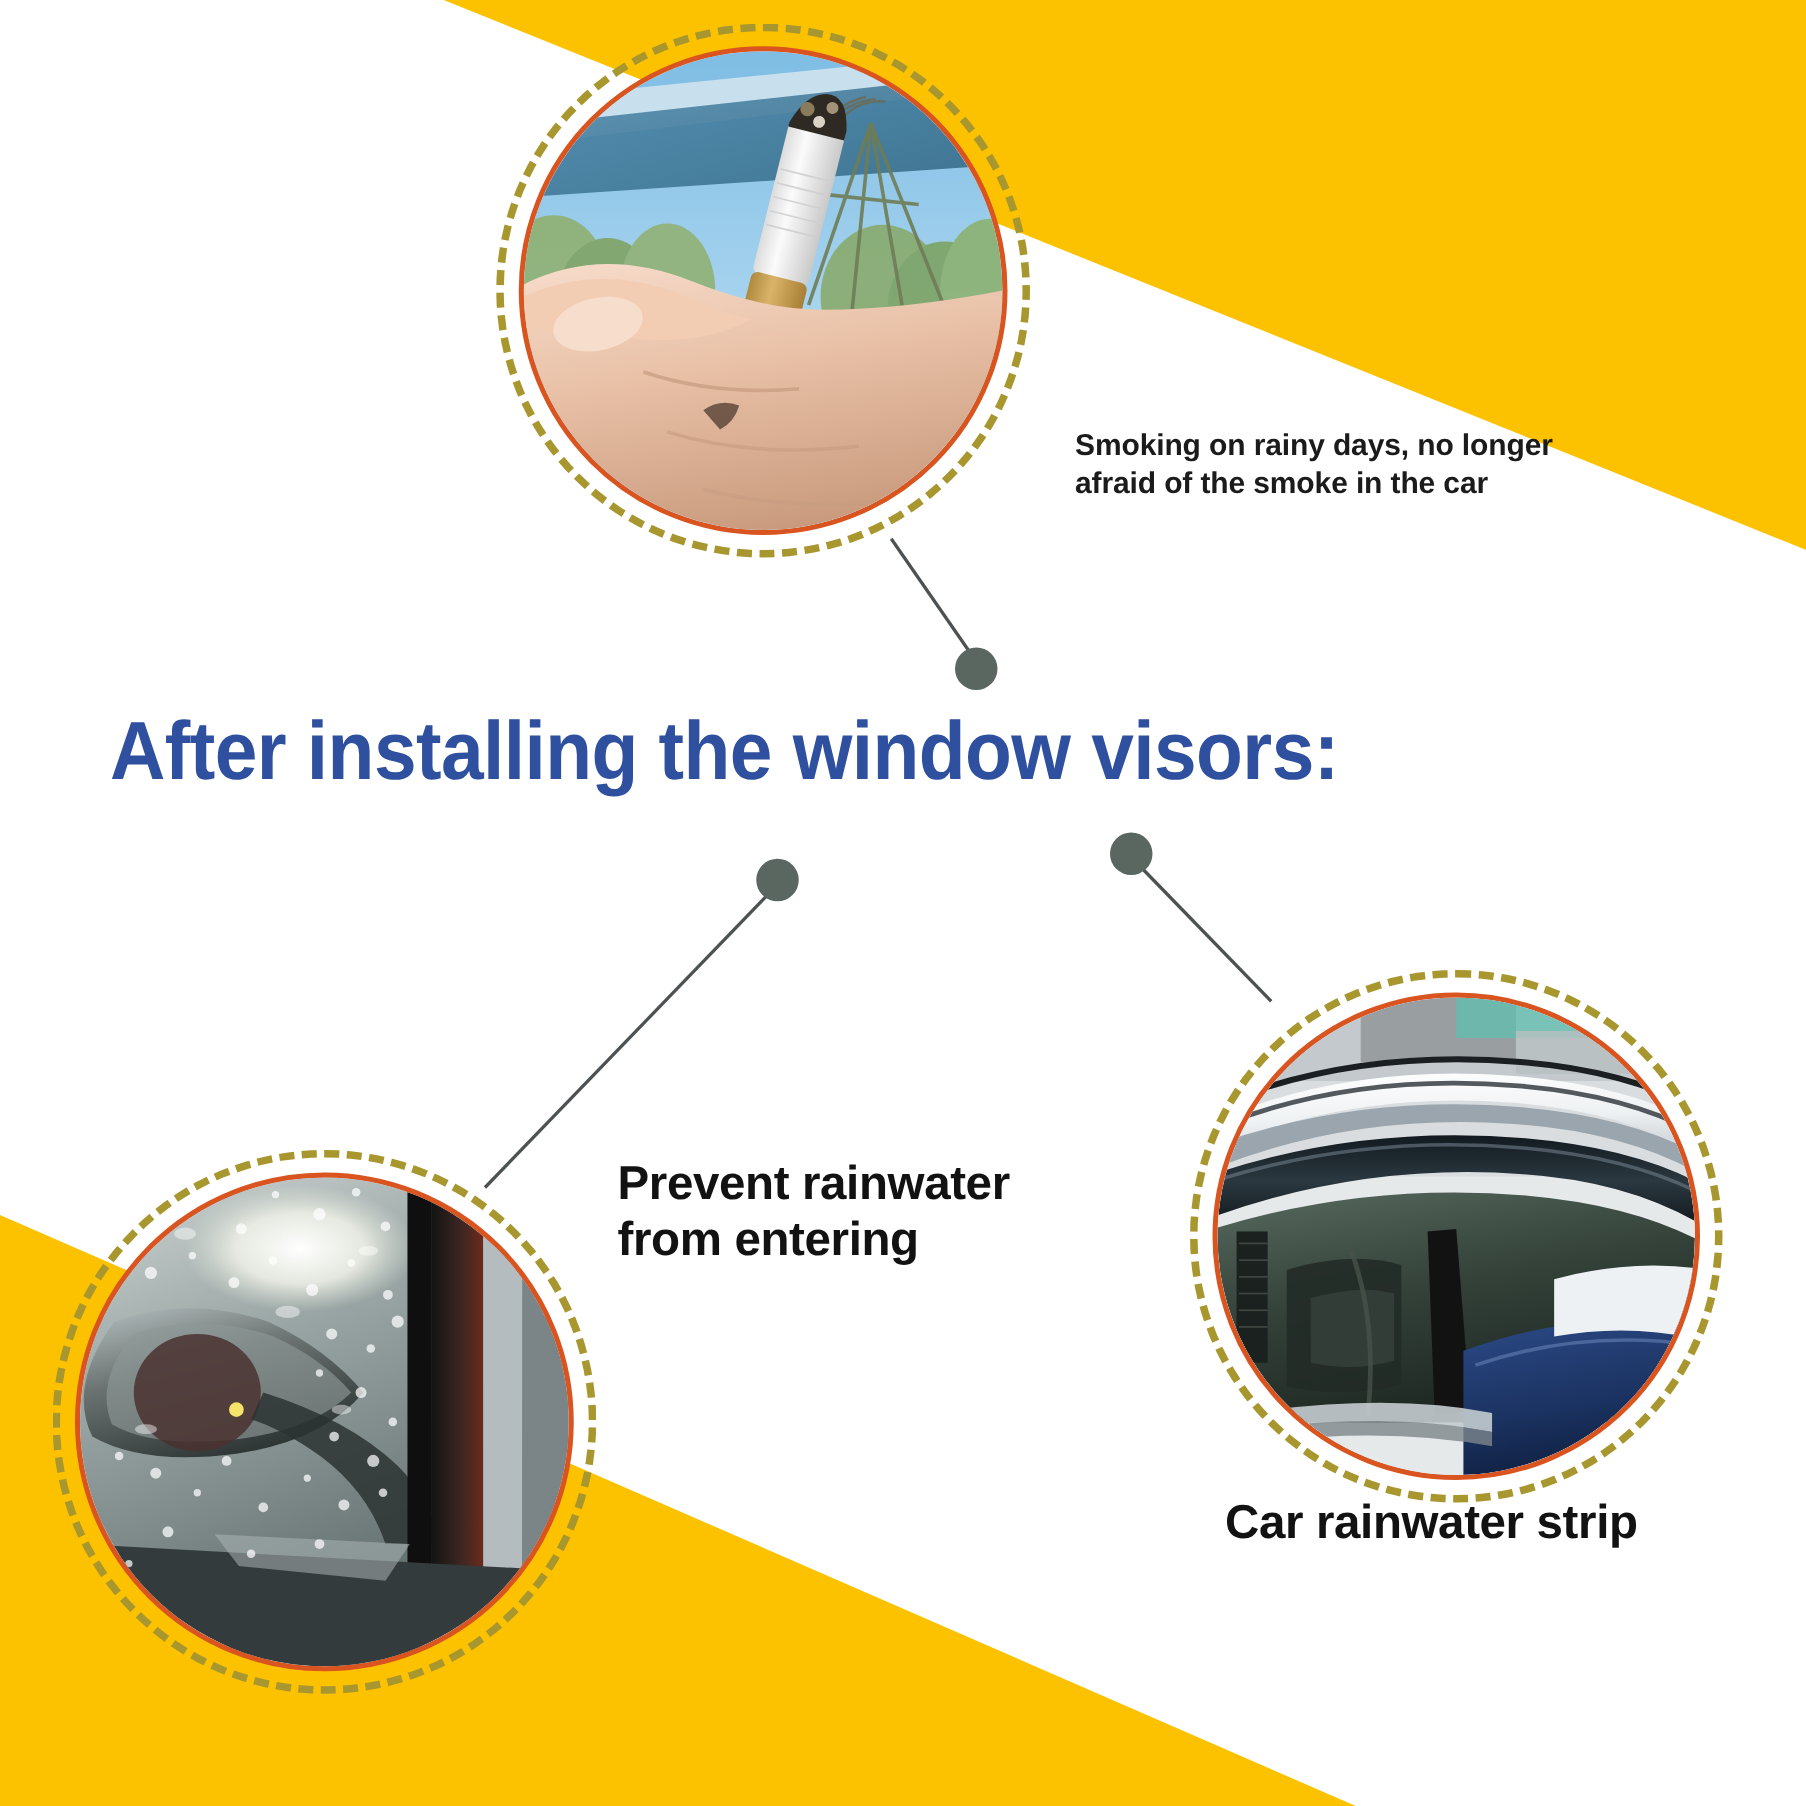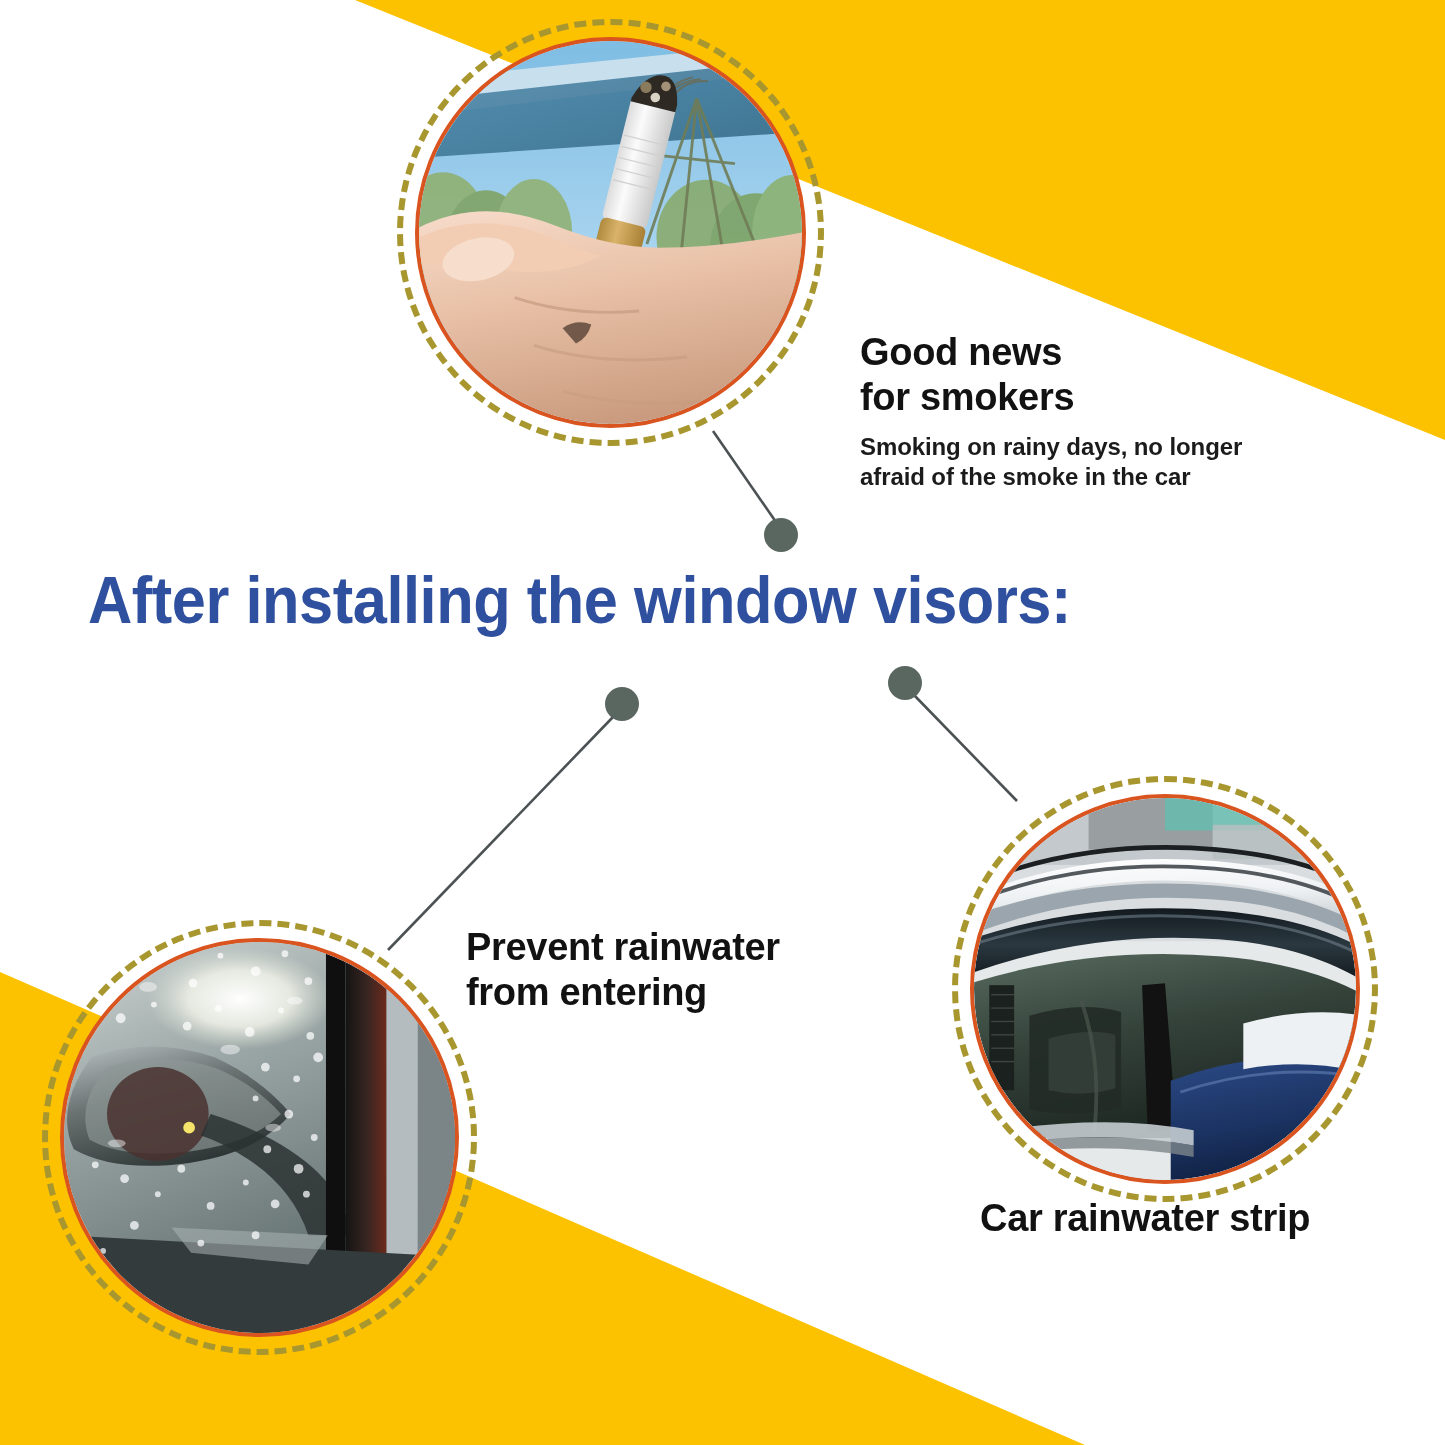--- a/index.html
+++ b/index.html
@@ -89,21 +89,21 @@
     margin-top: 12px;
     font-weight: 700;
     color: #1b1b1b;
     font-size: 24px;
     line-height: 1.27;
     letter-spacing: -0.1px;
     white-space: pre-line;
   }
 
   #callout-smokers { left: 860px; top: 330px; width: 470px; }
-  #callout-rain    { left: 466px; top: 925px; width: 430px; }
+  #callout-rain    { left: 494px; top: 925px; width: 430px; }
   #callout-decor   { left: 980px; top: 1196px; width: 450px; }
 </style>
 </head>
 <body>
 
 <div id="stage">
 
   <div class="band">
     <svg viewBox="0 0 1445 1445" preserveAspectRatio="none">
       <polygon points="355,0 1445,0 1445,440" fill="#fcc200"></polygon>
@@ -399,22 +399,20 @@
           <path d="M40 360 q110 -12 190 4 l0 12 q-84 -16 -190 -4 z" fill="#7d868b" opacity="0.8"></path>
         </svg>
       </div>
     </div>
     <div class="dashring"></div>
   </div>
 
   <div class="headline">After installing the window visors:</div>
 
   <div class="callout" id="callout-smokers">
-    <div class="c-title">Good news
-for smokers</div>
     <div class="c-body">Smoking on rainy days, no longer
 afraid of the smoke in the car</div>
   </div>
 
   <div class="callout" id="callout-rain">
     <div class="c-title">Prevent rainwater
 from entering</div>
   </div>
 
   <div class="callout" id="callout-decor">

